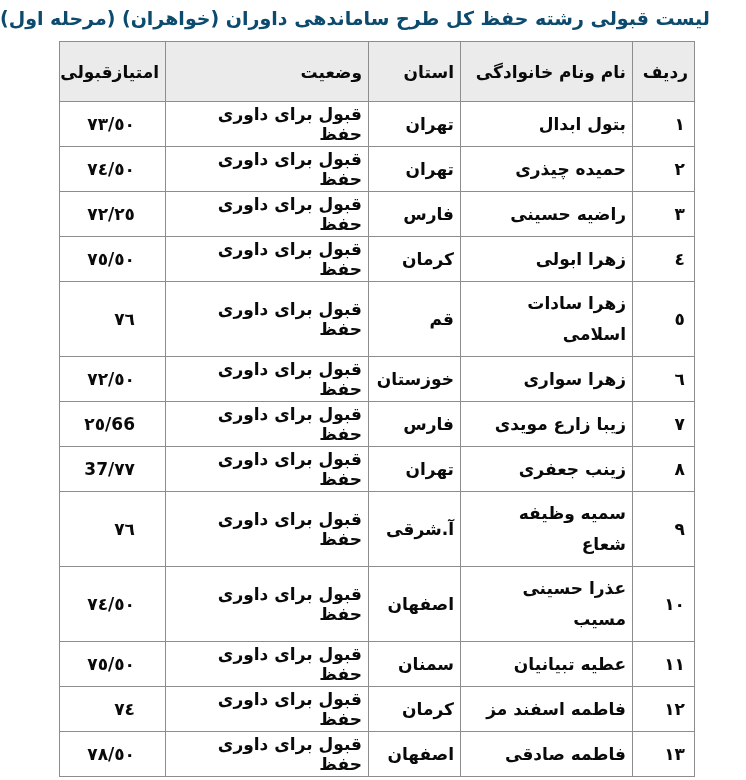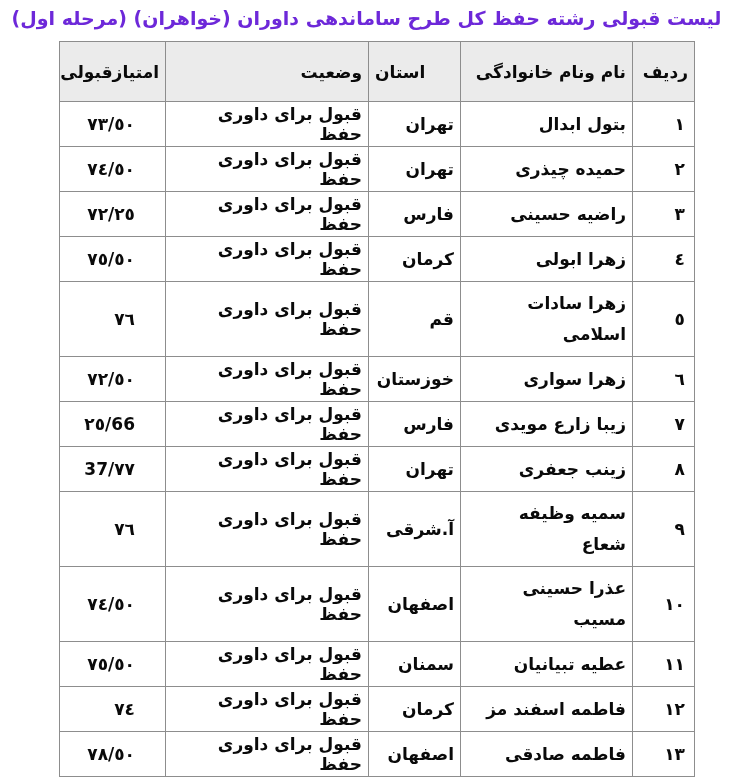--- a/index.html
+++ b/index.html
@@ -7,24 +7,24 @@
   body {
     width: 746px; height: 780px; overflow: hidden;
     background: #ffffff;
     font-family: "DejaVu Sans", sans-serif;
     direction: rtl;
     color: #0a0a0a;
   }
   .page { padding-top: 7px; }
   .doc-title {
     margin: 0 13px 12px 0;
-    text-align: center;
+    text-align: left;
     font-size: 19px;
     font-weight: bold;
-    color: #6d28d9;
+    color: #0c4a6e;
     letter-spacing: 0;
   }
   table.results {
     table-layout: fixed;
     border-collapse: collapse;
     width: 635px;
     margin-right: 51px;
   }
   col.c-no       { width: 62px;  }
   col.c-name     { width: 172px; }
@@ -38,21 +38,21 @@
     font-size: 17px;
     font-weight: bold;
     padding: 2px 6px;
     overflow: hidden;
   }
   th {
     background: #EBEBEB;
     height: 60px;
     font-weight: bold;
   }
-  th.h-province { text-align: left; }
+  th.h-province { text-align: right; }
   tr.rh-s  { height: 37px; }
   tr.rh-l  { height: 75px; }
   td.no    { padding-left: 4px; padding-right: 9px; }
   td.name  { white-space: pre-line; line-height: 31px; margin-left: 32px; }
   td.score { padding-right: 30px; padding-left: 4px; }
 </style>
 </head>
 <body>
 
 <div class="page">

